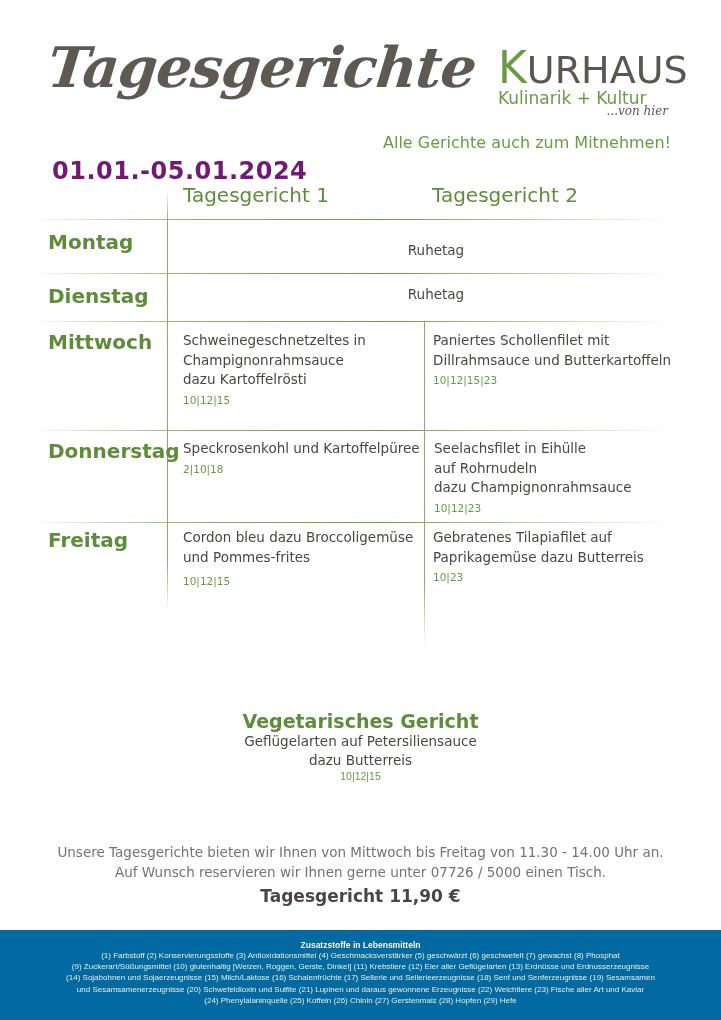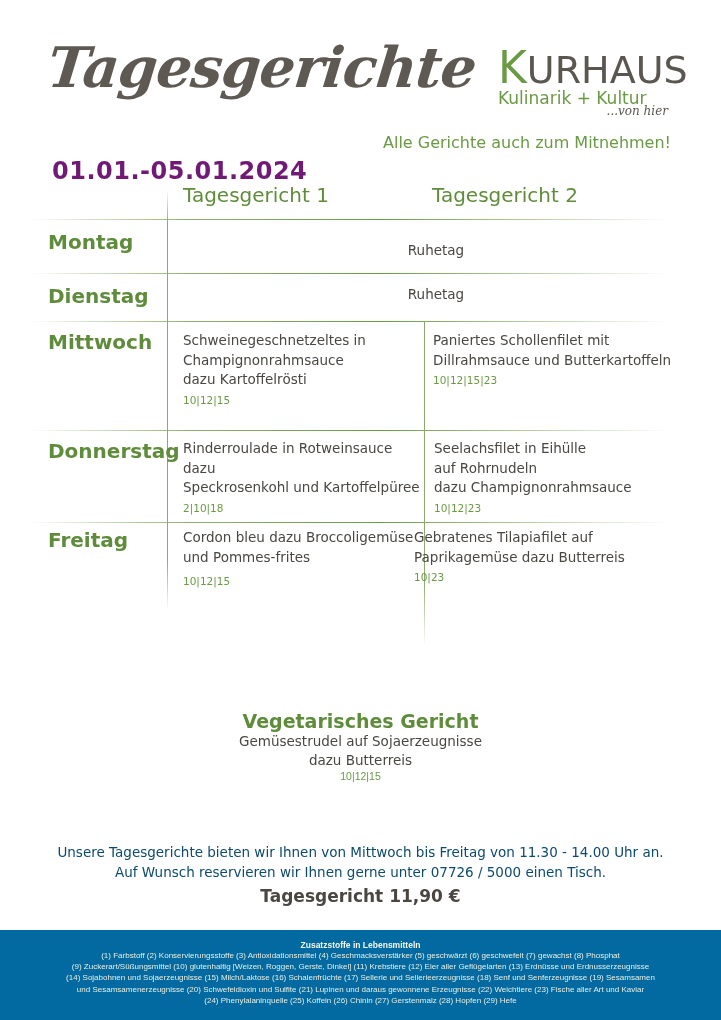--- a/index.html
+++ b/index.html
@@ -33,21 +33,21 @@
   .vline { width:1px; background:#8aa870; }
   .dish { font-size:13.5px; line-height:19.5px; color:#4a4743; font-family:"DejaVu Sans", sans-serif; }
   .allergens { font-size:10.5px; color:#6b9a45; margin-top:1px; }
   .rest { font-size:13.5px; color:#4a4743; width:100%; text-align:center; font-family:"DejaVu Sans", sans-serif; }
 
   .veg { left:0; width:721px; top:710px; text-align:center; }
   .veg-title { font-size:19px; font-weight:bold; color:#5e8c3a; font-family:"DejaVu Sans", sans-serif; }
   .veg-desc { font-size:13.5px; line-height:19px; color:#4a4743; font-family:"DejaVu Sans", sans-serif; }
   .veg-all { font-size:10.5px; color:#6b9a45; }
 
-  .info { left:0; width:721px; top:842px; text-align:center; font-size:13.5px; line-height:20px; color:#0c4a6e; font-family:"DejaVu Sans", sans-serif; }
+  .info { left:0; width:721px; top:842px; text-align:center; font-size:13.5px; line-height:20px; color:#737373; font-family:"DejaVu Sans", sans-serif; }
   .price { left:0; width:721px; top:886px; text-align:center; font-size:17px; font-weight:bold; color:#4a4743; font-family:"DejaVu Sans", sans-serif; }
 
   .footer { left:0; top:930px; width:721px; height:90px; background:#0369a1; color:#e8efe0; text-align:center; }
   .footer-title { font-size:8.5px; font-weight:bold; margin-top:10px; color:#f3f7ee; }
   .footer-text { font-size:8px; line-height:11.2px; padding:0 40px; color:#e8efe0; }
 </style>
 </head>
 <body>
 
 <div class="abs script-title">Tagesgerichte</div>
@@ -89,46 +89,45 @@
   <div class="allergens">10|12|15</div>
 </div>
 <div class="abs dish" style="left:433px; top:331px; width:260px;">
   <div>Paniertes Schollenfilet mit</div>
   <div>Dillrahmsauce und Butterkartoffeln</div>
   <div class="allergens">10|12|15|23</div>
 </div>
 
 <div class="abs day" style="top:439px;">Donnerstag</div>
 <div class="abs dish" style="left:183px; top:439px; width:240px;">
-  <div>Rinderroulade in Rotweinsauce dazu</div>
   <div>Speckrosenkohl und Kartoffelpüree</div>
   <div class="allergens">2|10|18</div>
 </div>
 <div class="abs dish" style="left:434px; top:439px; width:260px;">
   <div>Seelachsfilet in Eihülle</div>
   <div>auf Rohrnudeln</div>
   <div>dazu Champignonrahmsauce</div>
   <div class="allergens">10|12|23</div>
 </div>
 
 <div class="abs day" style="top:528px;">Freitag</div>
 <div class="abs dish" style="left:183px; top:528px; width:235px;">
   <div>Cordon bleu dazu Broccoligemüse</div>
   <div>und Pommes-frites</div>
   <div class="allergens" style="margin-top:5px;">10|12|15</div>
 </div>
-<div class="abs dish" style="left:414px; top:528px; width:260px;">
+<div class="abs dish" style="left:433px; top:528px; width:260px;">
   <div>Gebratenes Tilapiafilet auf</div>
   <div>Paprikagemüse dazu Butterreis</div>
   <div class="allergens">10|23</div>
 </div>
 
 <div class="abs veg">
   <div class="veg-title">Vegetarisches Gericht</div>
-  <div class="veg-desc">Gemüsestrudel auf Sojaerzeugnisse</div>
+  <div class="veg-desc">Geflügelarten auf Petersiliensauce</div>
   <div class="veg-desc">dazu Butterreis</div>
   <div class="veg-all">10|12|15</div>
 </div>
 
 <div class="abs info">
   <div>Unsere Tagesgerichte bieten wir Ihnen von Mittwoch bis Freitag von 11.30 - 14.00 Uhr an.</div>
   <div>Auf Wunsch reservieren wir Ihnen gerne unter 07726 / 5000 einen Tisch.</div>
 </div>
 <div class="abs price">Tagesgericht 11,90 €</div>
 

